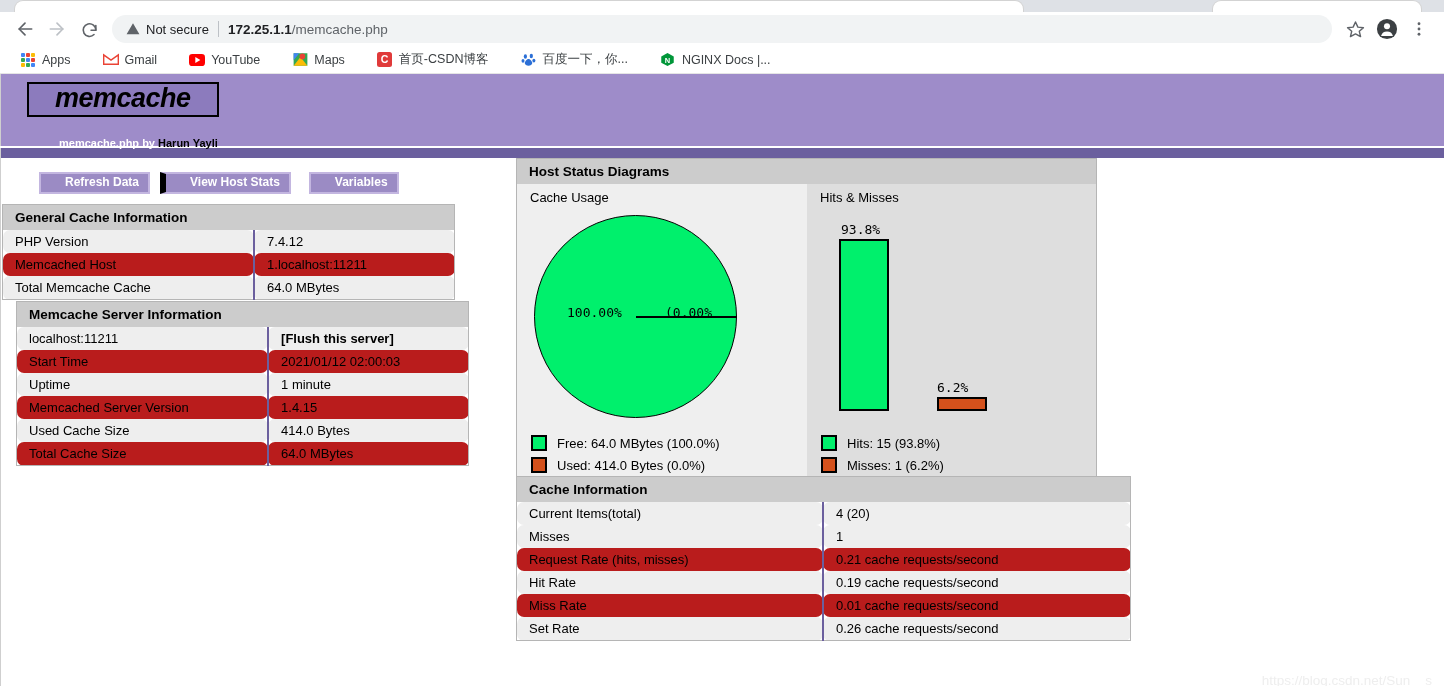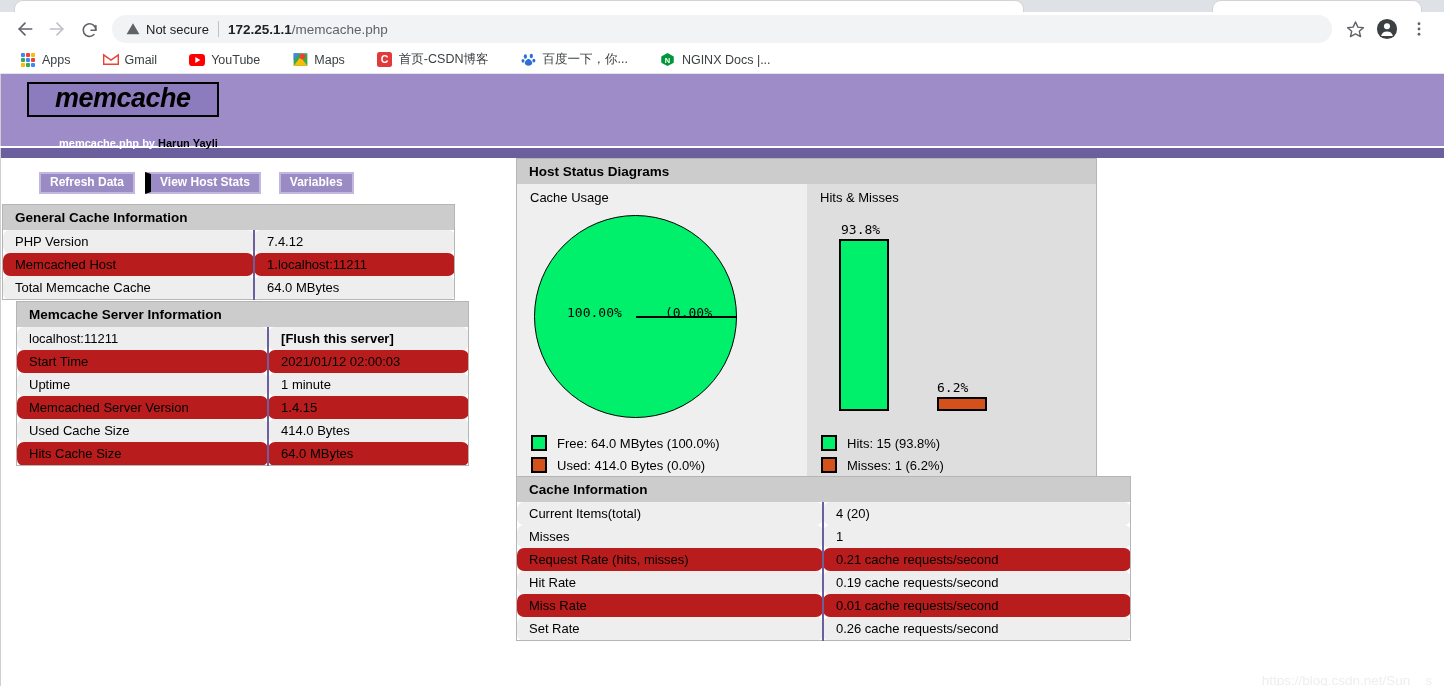--- a/index.html
+++ b/index.html
@@ -173,21 +173,21 @@
     display: flex;
     align-items: center;
     gap: 0;
   }
   .btn {
     background: #9b8bc4;
     border: 2px solid #c3b6e0;
     color: #ffffff;
     font-size: 12px;
     font-weight: bold;
-    padding: 2px 9px 3px 9px;
+    padding: 2px 9px 3px 24px;
     line-height: 1.1;
     white-space: nowrap;
   }
   .btn.focused {
     border-left: 6px solid #000000;
   }
   .btn-gap-a { width: 10px; }
   .btn-gap-b { width: 18px; }
 
   
@@ -571,21 +571,21 @@
         </tr>
         <tr class="odd">
           <td>Memcached Server Version</td>
           <td class="val">1.4.15</td>
         </tr>
         <tr class="even">
           <td>Used Cache Size</td>
           <td class="val">414.0 Bytes</td>
         </tr>
         <tr class="odd">
-          <td>Hits Cache Size</td>
+          <td>Total Cache Size</td>
           <td class="val">64.0 MBytes</td>
         </tr>
       </tbody>
     </table>
 
     <div id="diagrams">
       <div class="section-head">Host Status Diagrams</div>
       <div class="diag-row">
 
         <div class="diag-panel left">

